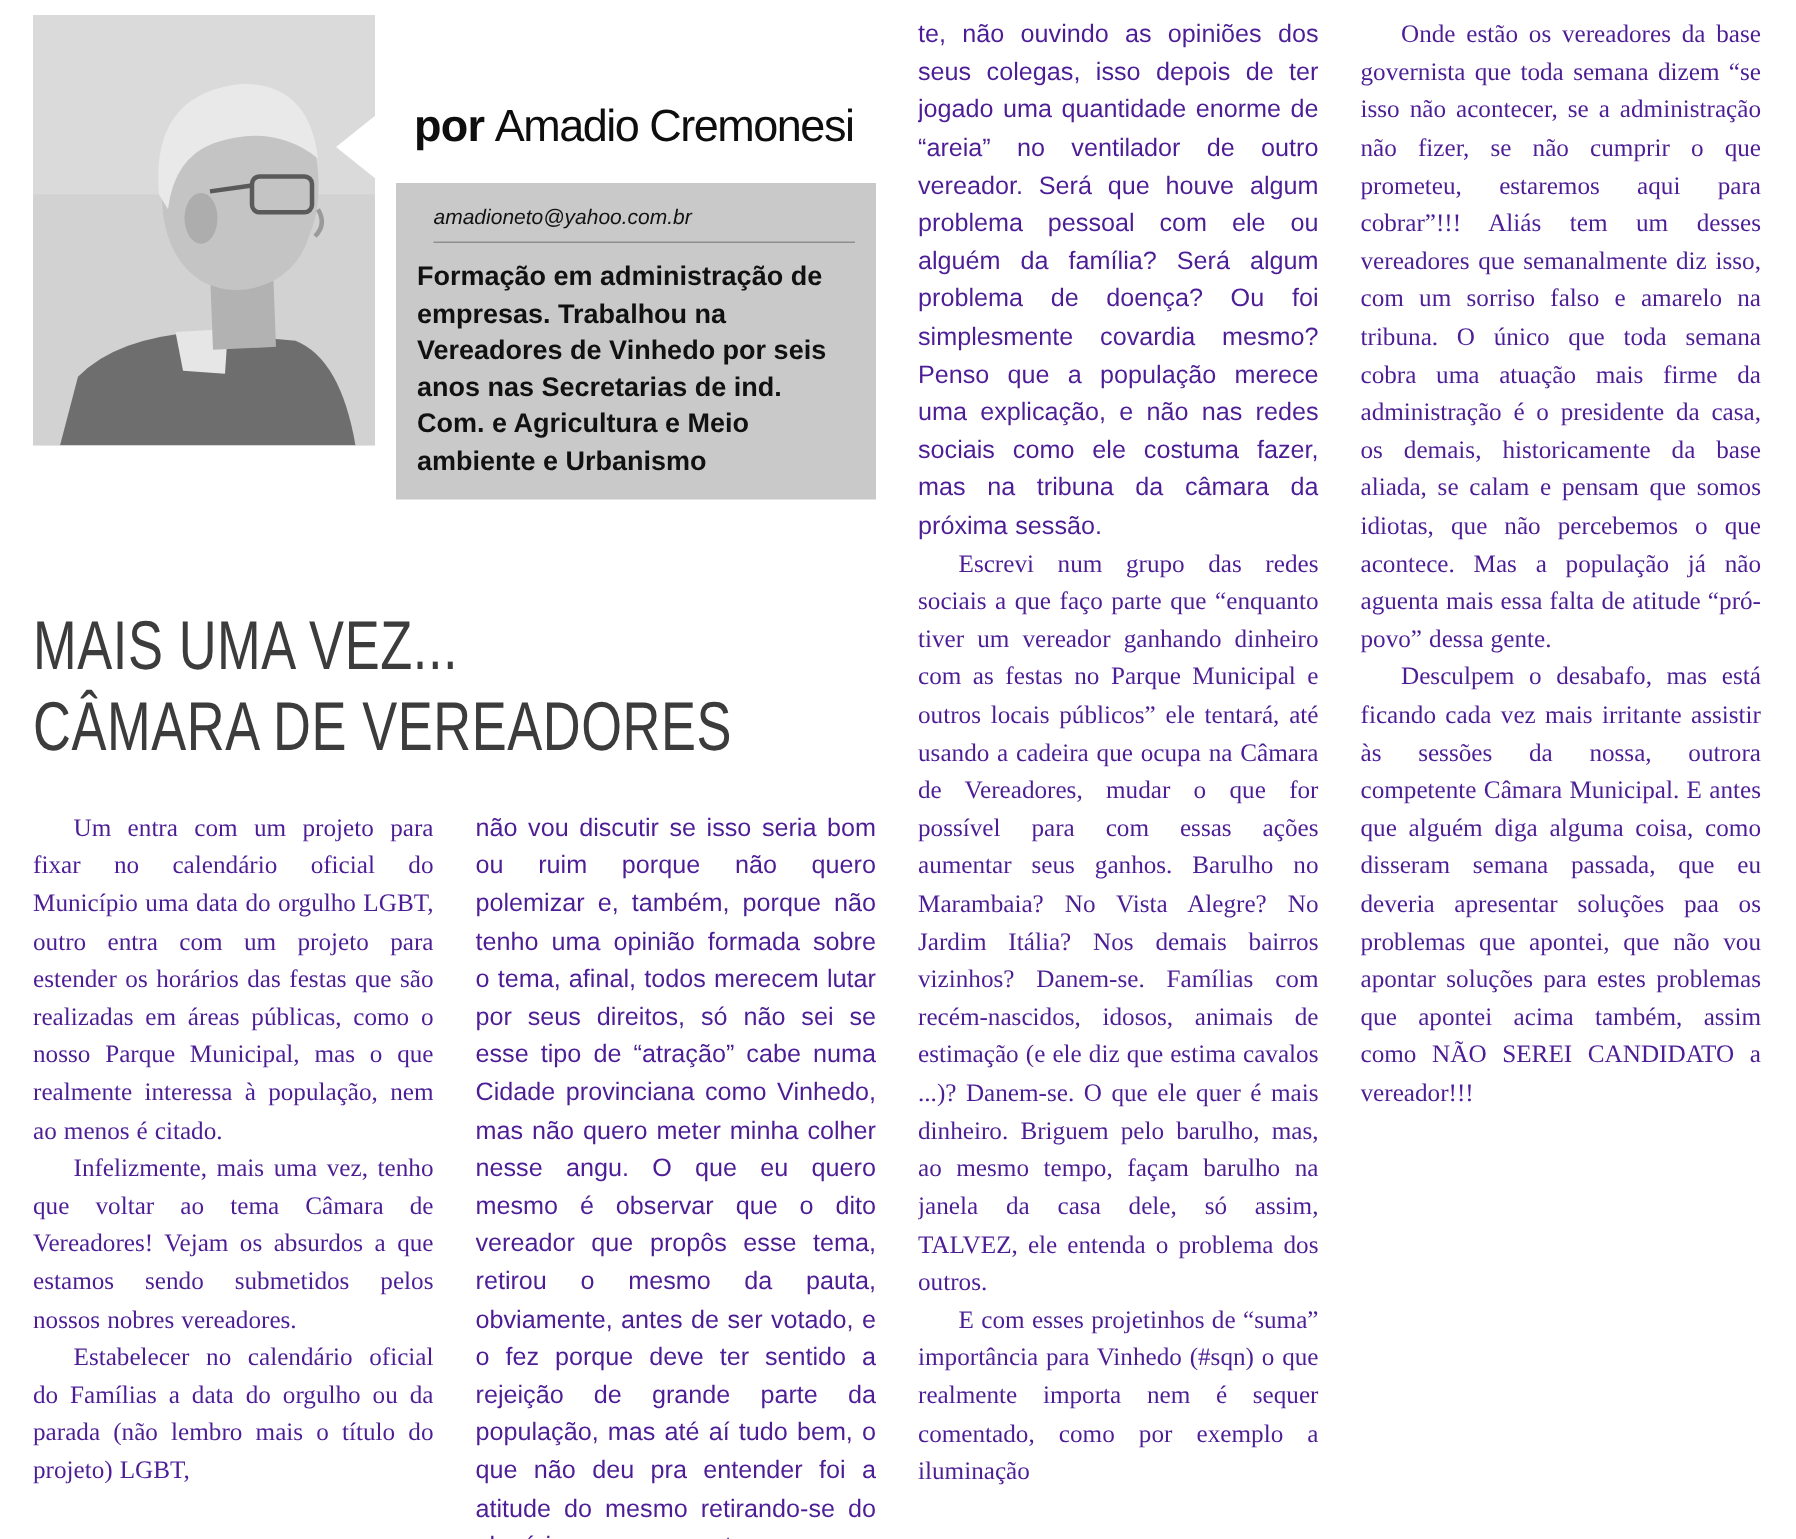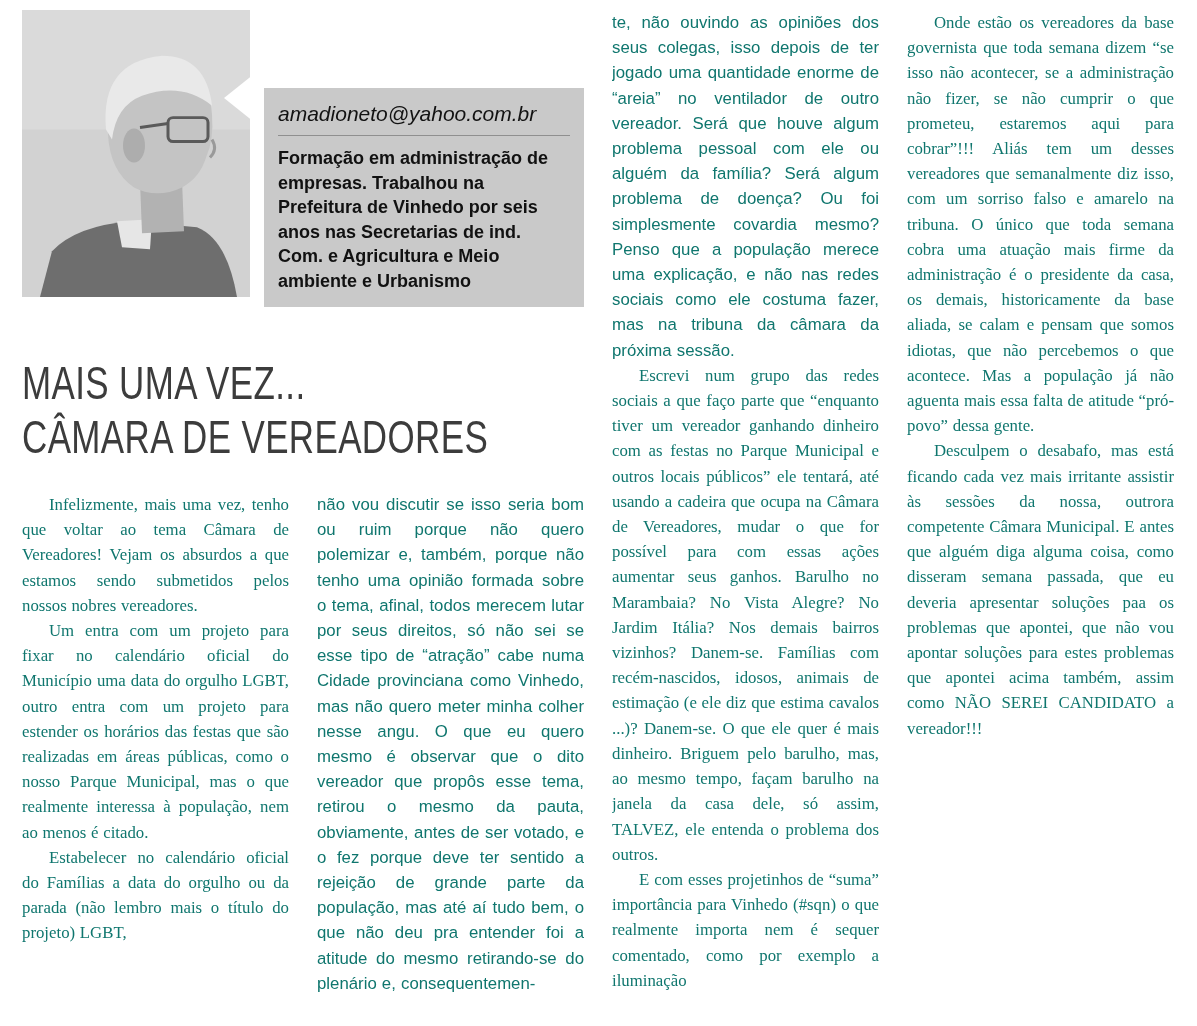--- a/index.html
+++ b/index.html
@@ -41,55 +41,56 @@
   .by-prefix { font-weight:700; letter-spacing:-0.5px; }
   .by-author { font-weight:400; letter-spacing:-1px; margin-left:7px; }
   .gray-box {
     margin-top:20px;
     background:#c9c9c9;
     padding:10px 14px 14px 14px;
     width:320px;
   }
   .email {
     font-style:italic;
-    font-size:21px;
+    font-size:14px;
     color:#121212;
     padding:4px 0 9px 0;
     border-bottom:1.5px solid #8f8f8f;
+    margin-left:11px;
   }
   .bio {
     margin-top:10px;
     font-weight:700;
     font-size:18px;
     line-height:24.5px;
     color:#111111;
   }
 
   
-  .title { margin-top:49px; }
+  .title { margin-top:70px; }
   .title-line {
     display:block;
     font-weight:400;
     font-size:46px;
     line-height:54px;
     color:#3c3c3c;
     white-space:nowrap;
     transform:scaleX(0.76);
     transform-origin:0 50%;
     letter-spacing:0.5px;
   }
 
   
   .two-cols { display:flex; gap:28px; margin-top:28px; }
   .two-cols .col { flex:0 0 267px; width:267px; overflow:hidden; }
   p.body-par {
     font-size:16.8px;
     line-height:25.2px;
     text-align:justify;
-    color:#0f766e;
+    color:#4c1d95;
     word-spacing:0.5px;
   }
   p.body-par.indent { text-indent:27px;font-family:Liberation Serif, serif; }
 </style>
 </head>
 <body>
 
 <div class="page">
 
   <div class="left-block">
@@ -114,36 +115,39 @@
           <rect x="146" y="108" width="40" height="24" rx="5" fill="none" stroke="#5a5a5a" stroke-width="3"></rect>
           <line x1="146" y1="114" x2="118" y2="118" stroke="#5a5a5a" stroke-width="3"></line>
 
           <path d="M190 130 Q196 140 188 148" fill="none" stroke="#9a9a9a" stroke-width="3"></path>
         </svg>
       </div>
 
       <div class="bubble-tail"></div>
 
       <div class="byline-area">
+        <div class="byline">
+          <span class="by-prefix">por</span><span class="by-author">Amadio Cremonesi</span>
+        </div>
         <div class="gray-box">
           <div class="email">amadioneto@yahoo.com.br</div>
-          <div class="bio">Formação em administração de empresas. Trabalhou na Prefeitura de Vinhedo por seis anos nas Secretarias de ind. Com. e Agricultura e Meio ambiente e Urbanismo</div>
+          <div class="bio">Formação em administração de empresas. Trabalhou na Vereadores de Vinhedo por seis anos nas Secretarias de ind. Com. e Agricultura e Meio ambiente e Urbanismo</div>
         </div>
       </div>
     </div>
 
     <h1 class="title">
       <span class="title-line">MAIS UMA VEZ...</span>
       <span class="title-line">CÂMARA DE VEREADORES</span>
     </h1>
 
     <div class="two-cols">
       <div class="col">
+        <p class="body-par indent">Um entra com um projeto para fixar no calendário oficial do Município uma data do orgulho LGBT, outro entra com um projeto para estender os horários das festas que são realizadas em áreas públicas, como o nosso Parque Municipal, mas o que realmente interessa à população, nem ao menos é citado.</p>
         <p class="body-par indent">Infelizmente, mais uma vez, tenho que voltar ao tema Câmara de Vereadores! Vejam os absurdos a que estamos sendo submetidos pelos nossos nobres vereadores.</p>
-        <p class="body-par indent">Um entra com um projeto para fixar no calendário oficial do Município uma data do orgulho LGBT, outro entra com um projeto para estender os horários das festas que são realizadas em áreas públicas, como o nosso Parque Municipal, mas o que realmente interessa à população, nem ao menos é citado.</p>
         <p class="body-par indent">Estabelecer no calendário oficial do Famílias a data do orgulho ou da parada (não lembro mais o título do projeto) LGBT,</p>
       </div>
       <div class="col">
         <p class="body-par">não vou discutir se isso seria bom ou ruim porque não quero polemizar e, também, porque não tenho uma opinião formada sobre o tema, afinal, todos merecem lutar por seus direitos, só não sei se esse tipo de “atração” cabe numa Cidade provinciana como Vinhedo, mas não quero meter minha colher nesse angu. O que eu quero mesmo é observar que o dito vereador que propôs esse tema, retirou o mesmo da pauta, obviamente, antes de ser votado, e o fez porque deve ter sentido a rejeição de grande parte da população, mas até aí tudo bem, o que não deu pra entender foi a atitude do mesmo retirando-se do plenário e, consequentemen-</p>
       </div>
     </div>
   </div>
 
   <div class="text-col">
     <p class="body-par">te, não ouvindo as opiniões dos seus colegas, isso depois de ter jogado uma quantidade enorme de “areia” no ventilador de outro vereador. Será que houve algum problema pessoal com ele ou alguém da família? Será algum problema de doença? Ou foi simplesmente covardia mesmo? Penso que a população merece uma explicação, e não nas redes sociais como ele costuma fazer, mas na tribuna da câmara da próxima sessão.</p>

